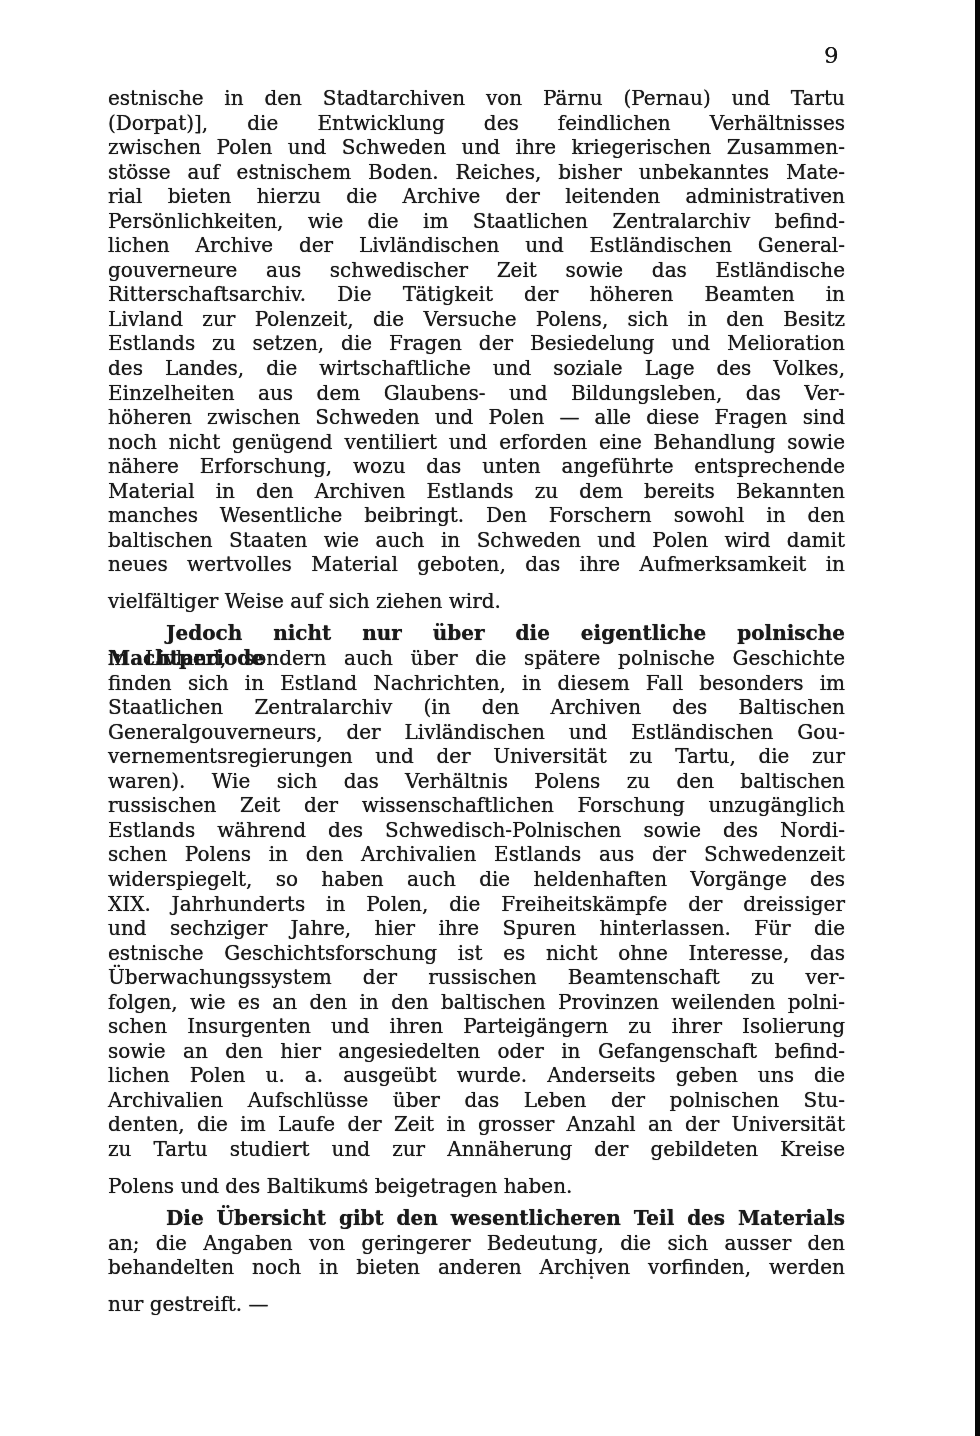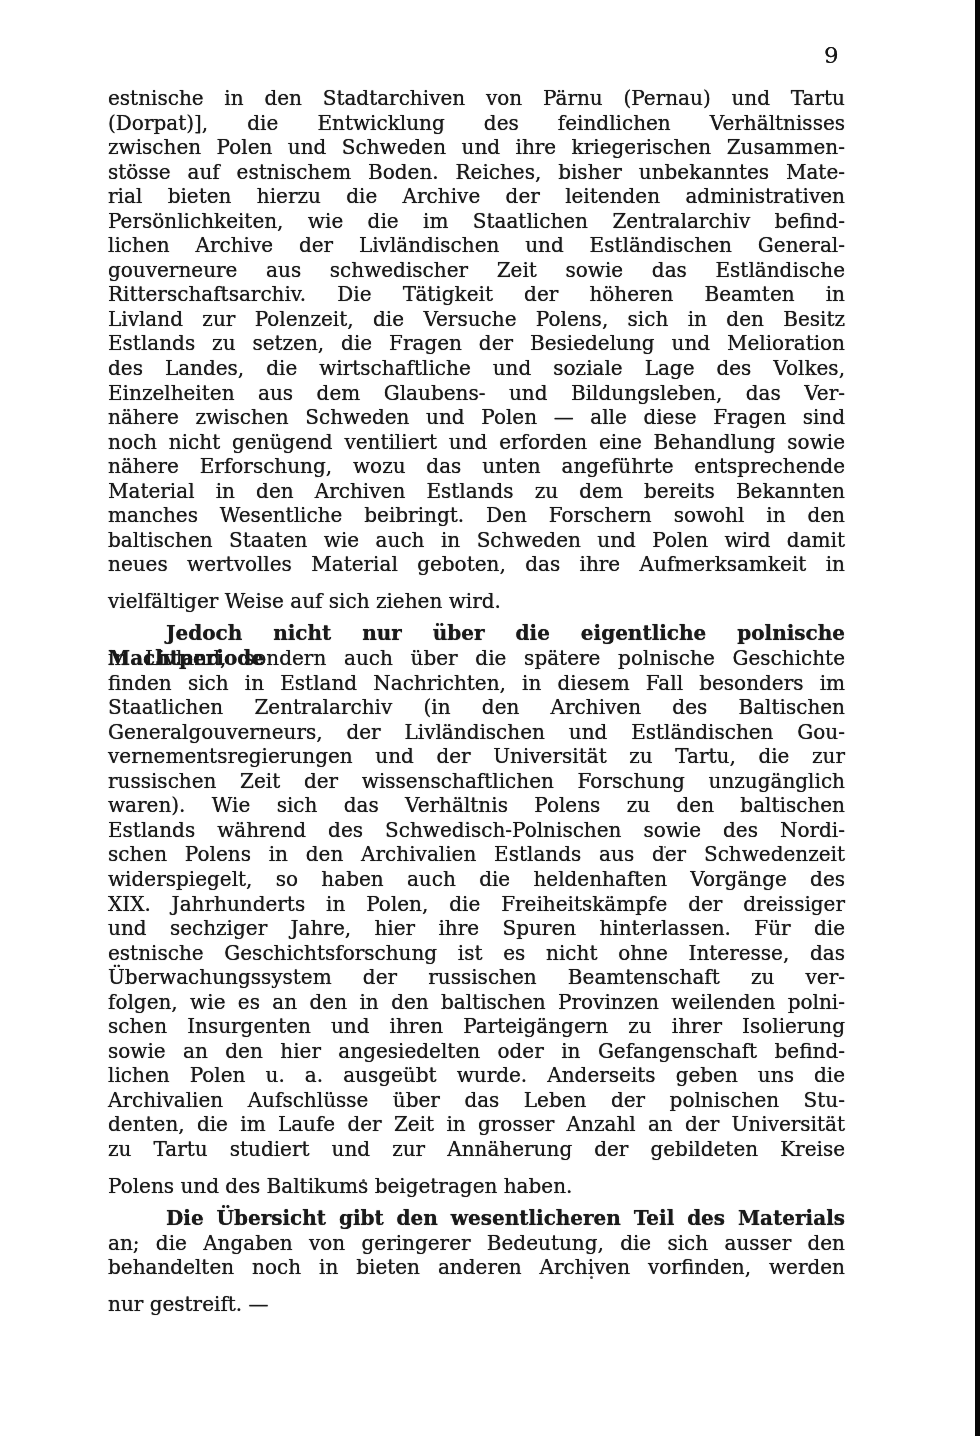--- a/index.html
+++ b/index.html
@@ -88,38 +88,38 @@
         <div class="line">stösse auf estnischem Boden. Reiches, bisher unbekanntes Mate-</div>
         <div class="line">rial bieten hierzu die Archive der leitenden administrativen</div>
         <div class="line">Persönlichkeiten, wie die im Staatlichen Zentralarchiv befind-</div>
         <div class="line">lichen Archive der Livländischen und Estländischen General-</div>
         <div class="line">gouverneure aus schwedischer Zeit sowie das Estländische</div>
         <div class="line">Ritterschaftsarchiv. Die Tätigkeit der höheren Beamten in</div>
         <div class="line">Livland zur Polenzeit, die Versuche Polens, sich in den Besitz</div>
         <div class="line">Estlands zu setzen, die Fragen der Besiedelung und Melioration</div>
         <div class="line">des Landes, die wirtschaftliche und soziale Lage des Volkes,</div>
         <div class="line">Einzelheiten aus dem Glaubens- und Bildungsleben, das Ver-</div>
-        <div class="line">nähere zwischen Schweden und Polen — alle diese Fragen sind</div>
+        <div class="line">höheren zwischen Schweden und Polen — alle diese Fragen sind</div>
         <div class="line">noch nicht genügend ventiliert und erforden eine Behandlung sowie</div>
         <div class="line">nähere Erforschung, wozu das unten angeführte entsprechende</div>
         <div class="line">Material in den Archiven Estlands zu dem bereits Bekannten</div>
         <div class="line">manches Wesentliche beibringt. Den Forschern sowohl in den</div>
         <div class="line">baltischen Staaten wie auch in Schweden und Polen wird damit</div>
         <div class="line">neues wertvolles Material geboten, das ihre Aufmerksamkeit in</div>
         <div class="line last">vielfältiger Weise auf sich ziehen wird.</div>
       </div>
       <div class="paragraph indented">
         <div class="line first-indent">Jedoch nicht nur über die eigentliche polnische Machtperiode</div>
         <div class="line">in Livland, sondern auch über die spätere polnische Geschichte</div>
         <div class="line">finden sich in Estland Nachrichten, in diesem Fall besonders im</div>
         <div class="line">Staatlichen Zentralarchiv (in den Archiven des Baltischen</div>
         <div class="line">Generalgouverneurs, der Livländischen und Estländischen Gou-</div>
         <div class="line">vernementsregierungen und der Universität zu Tartu, die zur</div>
+        <div class="line">waren). Wie sich das Verhältnis Polens zu den baltischen</div>
         <div class="line">russischen Zeit der wissenschaftlichen Forschung unzugänglich</div>
-        <div class="line">waren). Wie sich das Verhältnis Polens zu den baltischen</div>
         <div class="line">Estlands während des Schwedisch-Polnischen sowie des Nordi-</div>
         <div class="line">schen Polens in den Archivalien Estlands aus der Schwedenzeit</div>
         <div class="line">widerspiegelt, so haben auch die heldenhaften Vorgänge des</div>
         <div class="line">XIX. Jahrhunderts in Polen, die Freiheitskämpfe der dreissiger</div>
         <div class="line">und sechziger Jahre, hier ihre Spuren hinterlassen. Für die</div>
         <div class="line">estnische Geschichtsforschung ist es nicht ohne Interesse, das</div>
         <div class="line">Überwachungssystem der russischen Beamtenschaft zu ver-</div>
         <div class="line">folgen, wie es an den in den baltischen Provinzen weilenden polni-</div>
         <div class="line">schen Insurgenten und ihren Parteigängern zu ihrer Isolierung</div>
         <div class="line">sowie an den hier angesiedelten oder in Gefangenschaft befind-</div>

